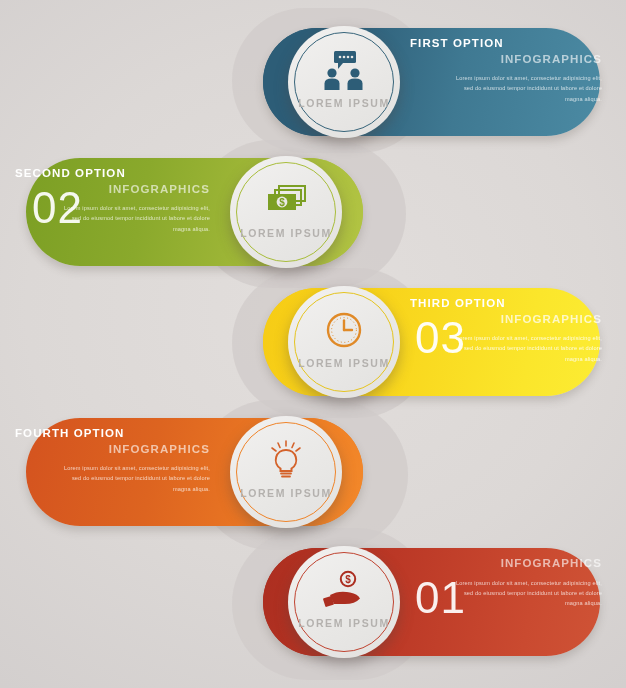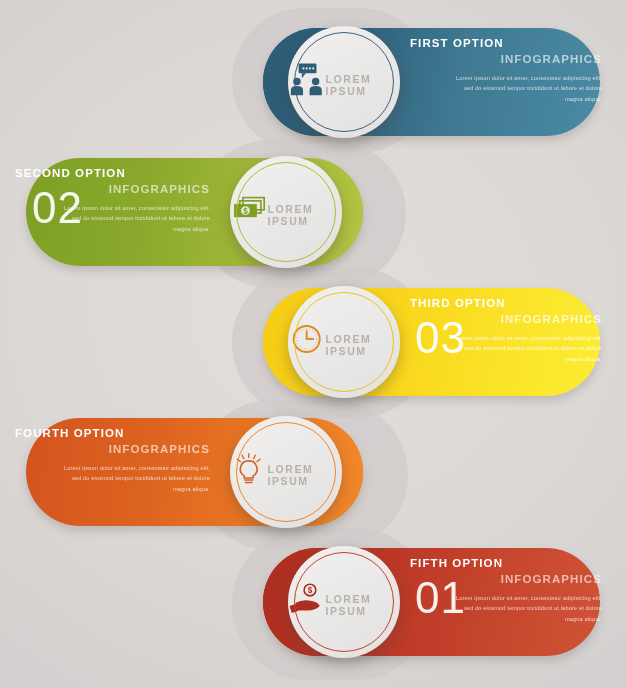--- a/index.html
+++ b/index.html
@@ -75,21 +75,21 @@
 
   
   .badge{
     position:absolute;
     width:112px; height:112px;
     border-radius:50%;
     background:linear-gradient(150deg,#f2f1f0 0%,#e9e8e6 55%,#e2e1df 100%);
     box-shadow:0 6px 14px rgba(80,70,65,.35);
     top:16px;
     display:flex;
-    flex-direction:row;
+    flex-direction:column;
     align-items:center;
     justify-content:center;
   }
   .row.right .badge{ left:288px; }
   .row.left  .badge{ left:230px; }
 
   .badge .ring{
     position:absolute;
     left:6px; top:6px; right:6px; bottom:6px;
     border-radius:50%;
@@ -262,21 +262,20 @@
       </svg>
       <div class="blabel">LOREM IPSUM</div>
     </div>
   </div>
 
   <div class="row r5 right">
     <div class="disc"></div>
     <div class="bar"></div>
     <div class="num">01</div>
     <div class="txt">
-      <div class="ttl">FIFTH OPTION</div>
       <div class="sub">INFOGRAPHICS</div>
       <div class="body">Lorem ipsum dolor sit amet, consectetur adipisicing elit, sed do eiusmod tempor incididunt ut labore et dolore magna aliqua.</div>
     </div>
     <div class="badge">
       <div class="ring"></div>
       <svg class="glyph" viewBox="0 0 46 42">
         <circle cx="27" cy="10" r="7.2" fill="none" stroke="#ac2e20" stroke-width="2"></circle>
         <text x="27" y="14" font-size="10" font-weight="bold" text-anchor="middle" fill="#ac2e20" font-family="Liberation Sans, sans-serif">$</text>
         <path d="M11 26 Q20 22 28 24 Q34 25.5 33 28.5 Q32 31 26 30 L19 29" fill="#ac2e20"></path>
         <path d="M9 26 Q18 21 29 23.5 Q37 25 39 29.5 Q34 35 24 35 L13 35 Z" fill="#ac2e20"></path>

